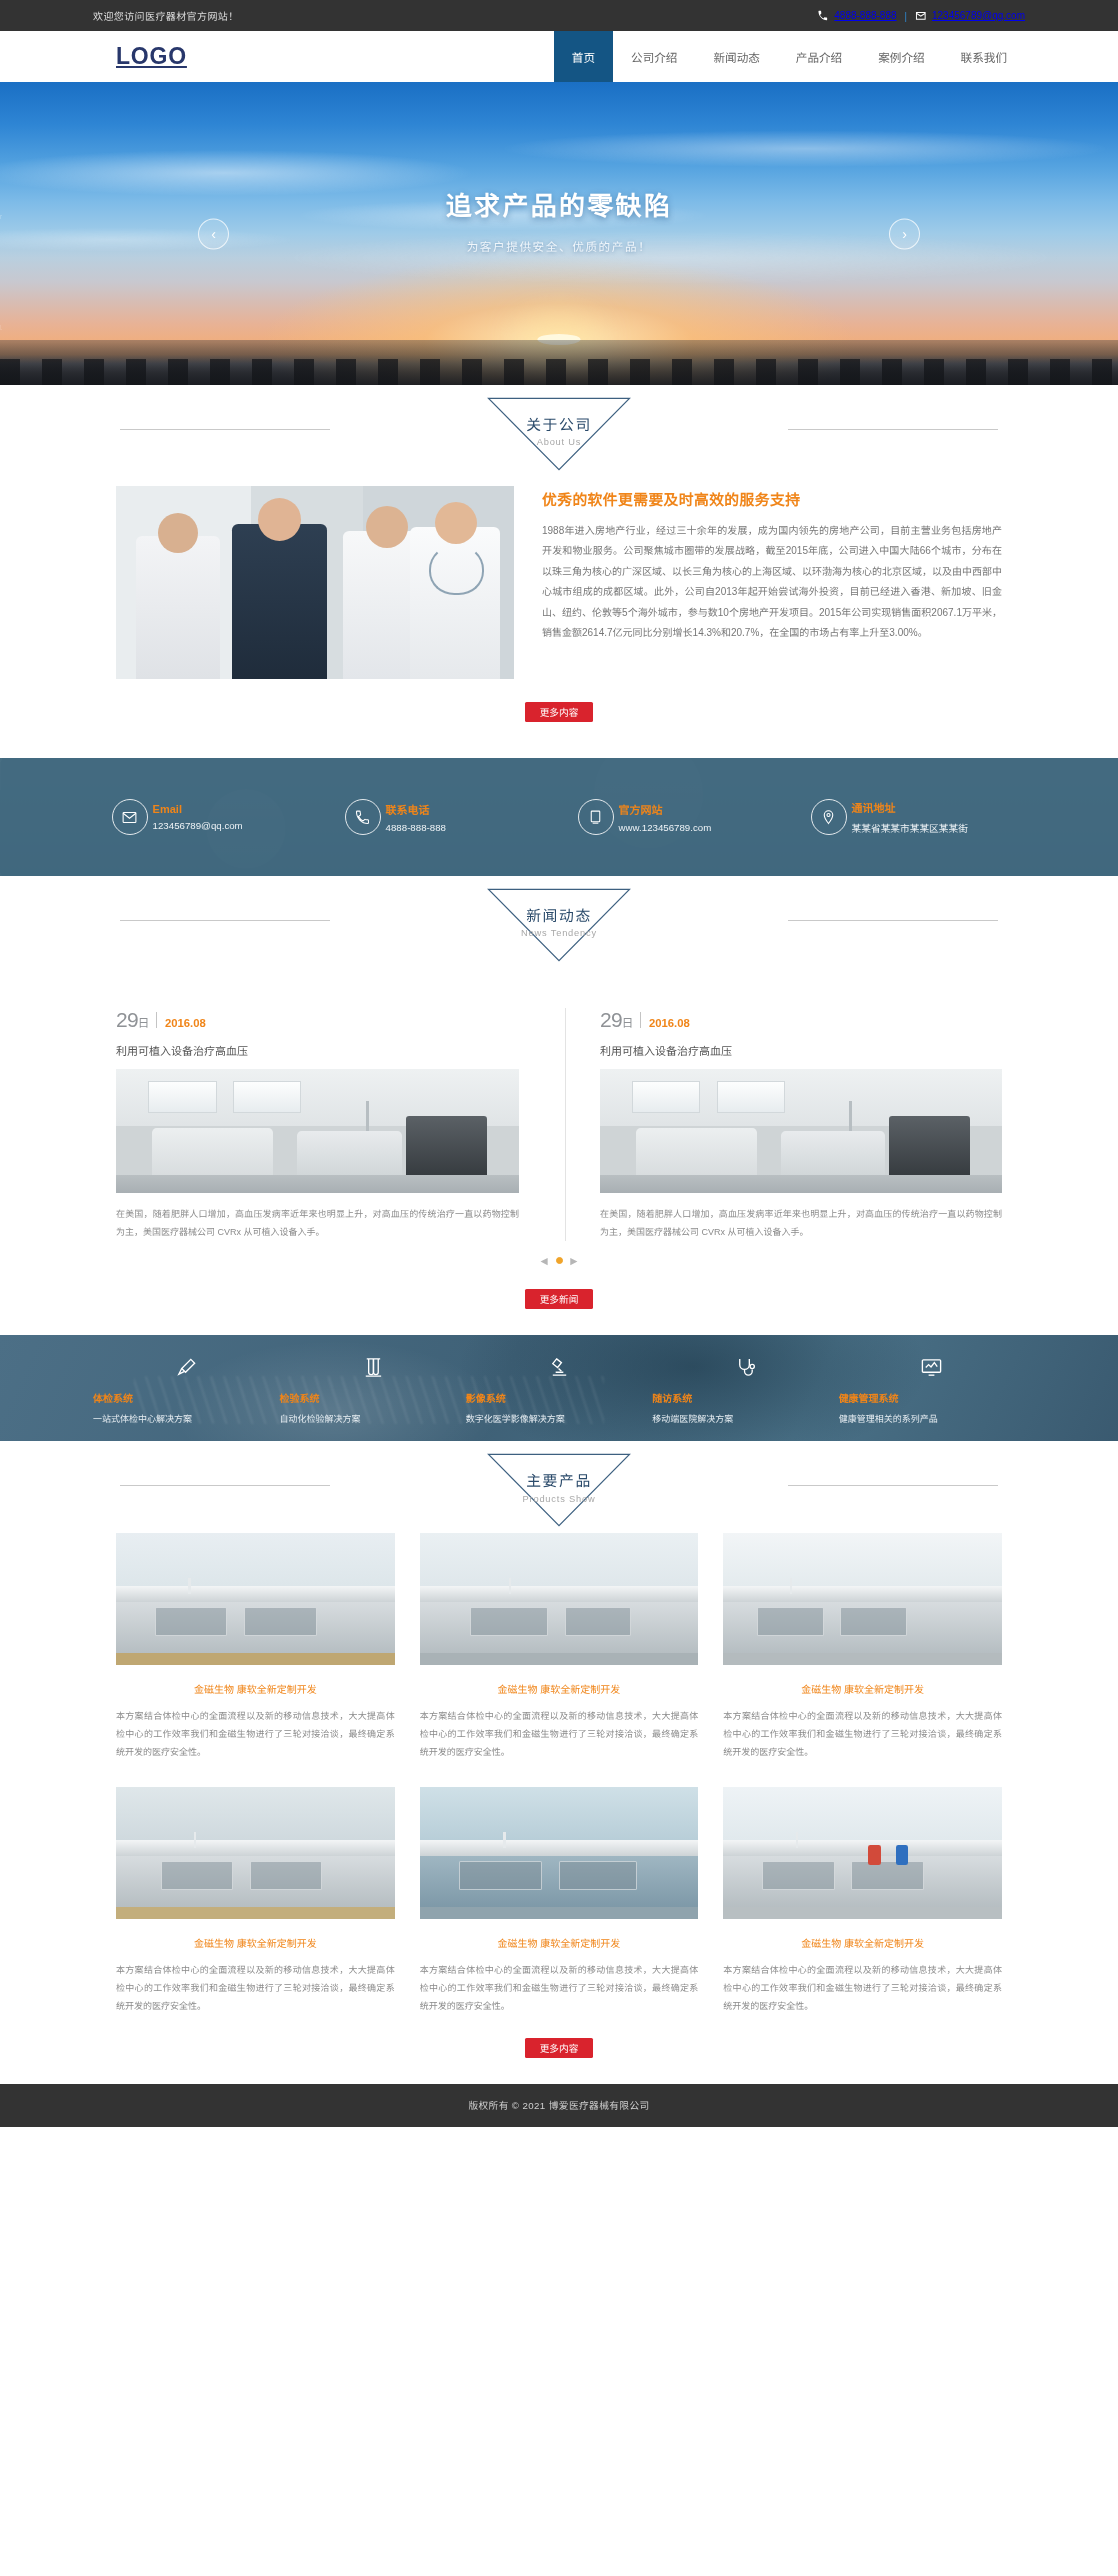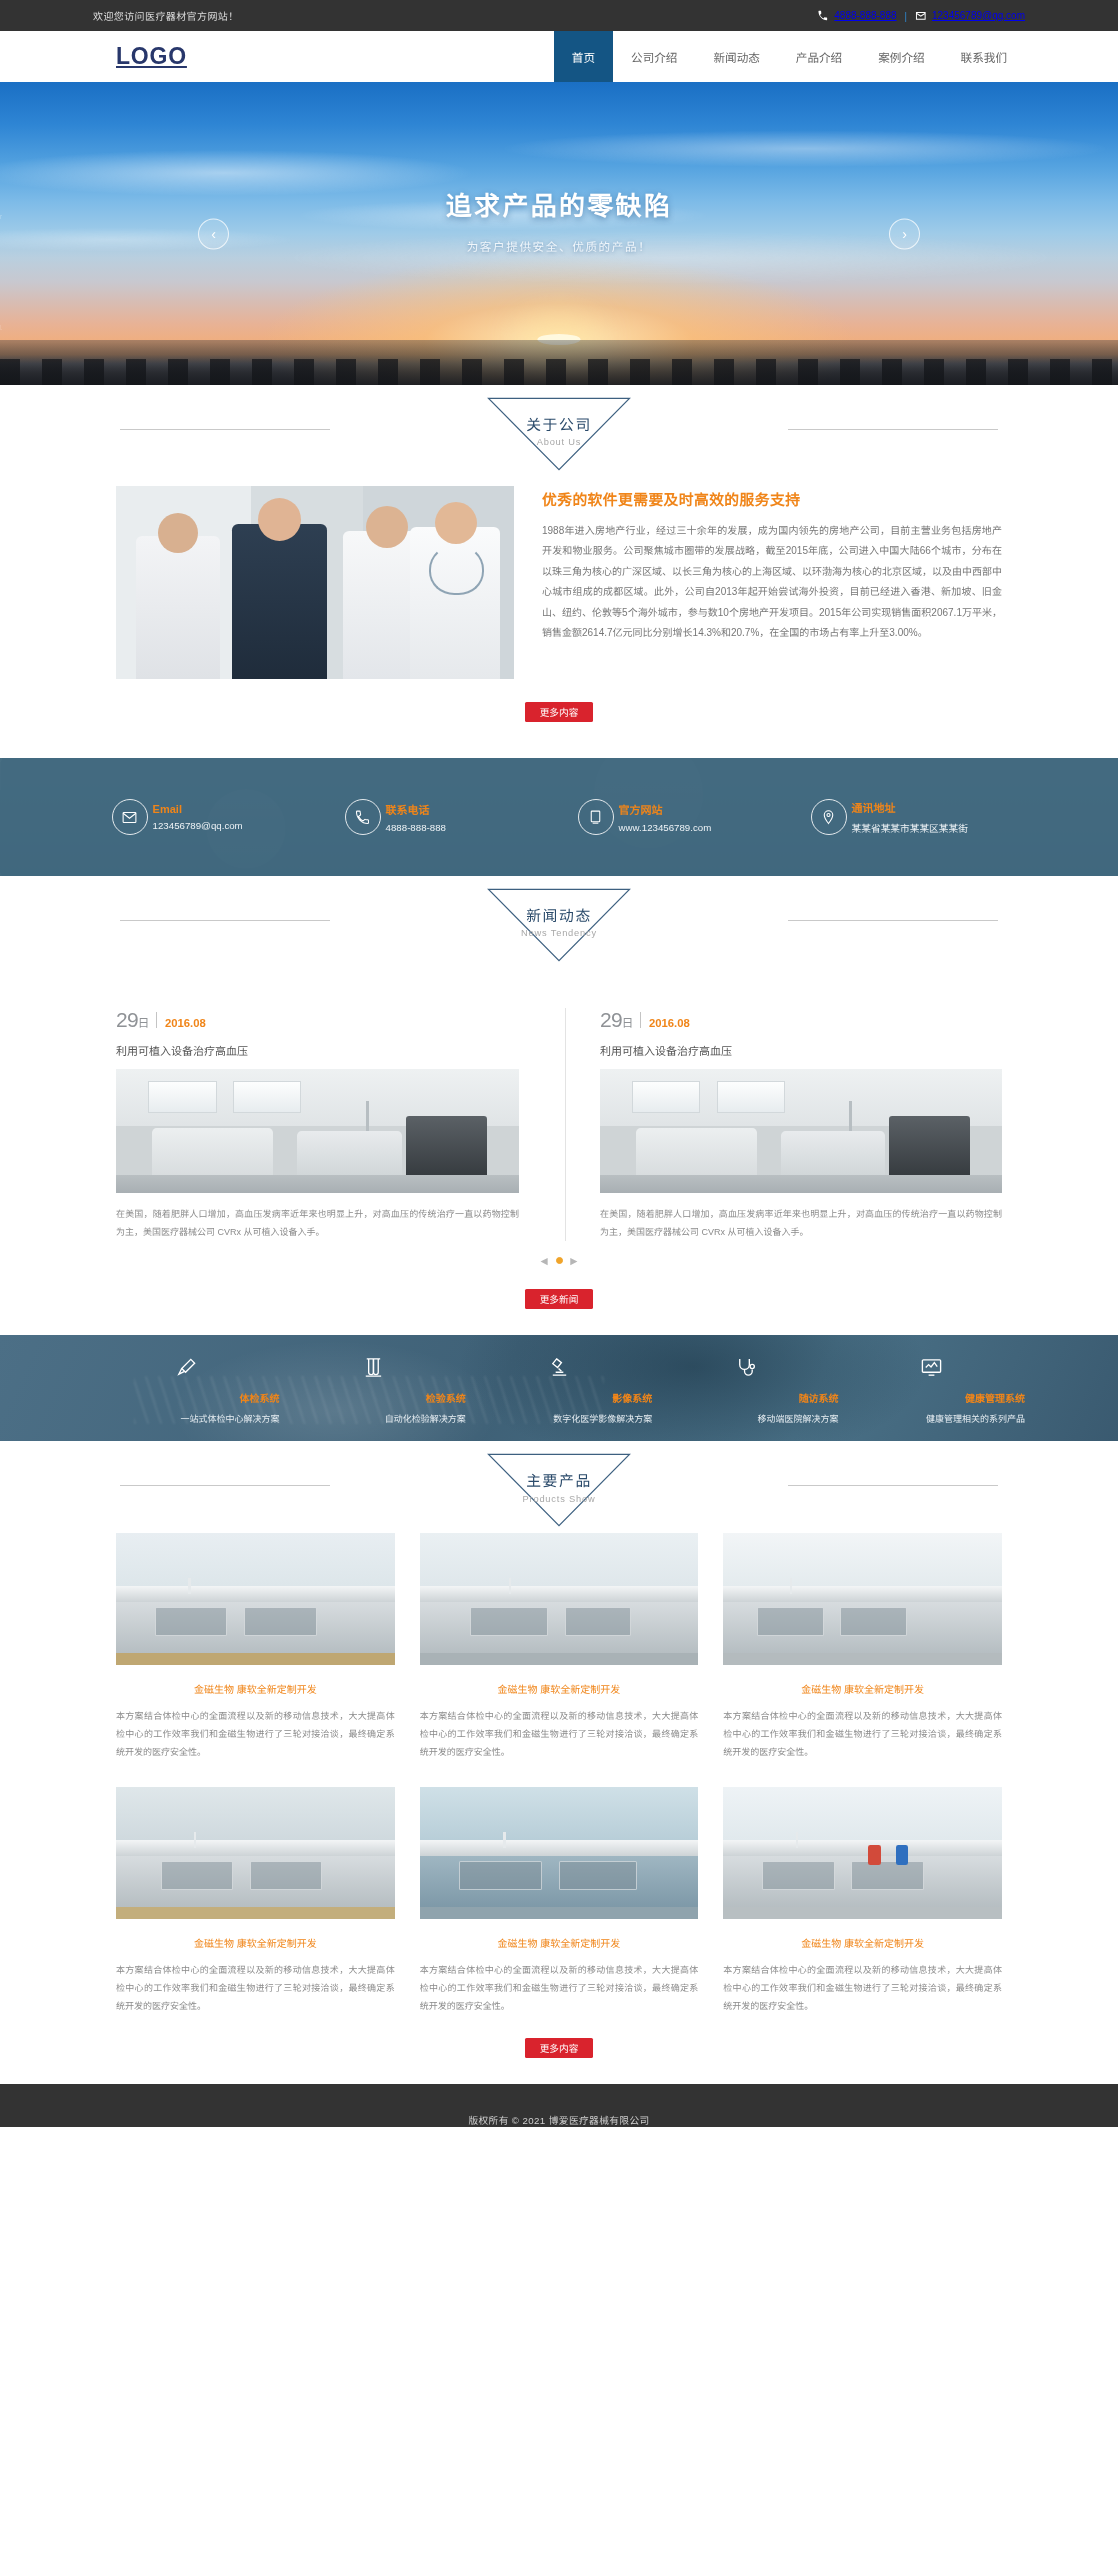--- a/index.html
+++ b/index.html
@@ -181,21 +181,21 @@
   .systems { position:relative; height:106px; overflow:hidden; background:#446378; }
   .sys-bg { position:absolute; inset:0;
     background:
       radial-gradient(ellipse 233px 101px at 30% 72%, rgba(255,255,255,.13), transparent 70%),
       radial-gradient(ellipse 326px 140px at 62% 30%, rgba(20,45,62,.5), transparent 72%),
       linear-gradient(115deg,#4c6f86 0%, #3f6177 45%, #4a7187 72%, #3a5a70 100%); }
   .sys-bg::after { content:""; position:absolute; left:12%; top:38%; width:42%; height:46%;
     background:repeating-linear-gradient(72deg, rgba(255,255,255,.08) 0 2.3px, transparent 2.3px 12.4px);
     filter:blur(0.8px); }
   .systems .wrap { position:relative; z-index:3; height:106px; display:flex; align-items:center; }
-  .sys-item { flex:1; text-align:right; }
+  .sys-item { flex:1; text-align:left; }
   .sys-ico { height:31px; display:flex; align-items:center; justify-content:center; }
   .sys-ico svg { width:23px; height:23px; fill:none; stroke:#ffffff; stroke-width:1.4; }
   .sys-name { font-size:10px; color:#f08519; font-weight:bold; margin-top:7.8px; }
   .sys-desc { font-size:9px; color:#e6edf2; margin-top:7px; }
 
   
   .products { padding-bottom:26.4px; }
   .prod-grid { display:flex; flex-wrap:wrap; gap:26.4px 25px; padding:4.7px 23px 0; }
   .prod-card { width:calc((100% - 50px)/3); }
   .prod-img { height:132px; position:relative; overflow:hidden; }
@@ -219,21 +219,21 @@
   .pv5 .backWall { background:linear-gradient(#cfe0e7,#b8ced8); }
   .pv5 .benchBody { background:linear-gradient(#9fb6c2,#7e99a8); }
   .pv5 .floorP { background:#8fa3ad; }
   .pv6 .backWall { background:linear-gradient(#eef3f6,#e1e9ed); }
   .pv6 .floorP { background:#b8bfc2; }
   .pv6 .acc { position:absolute; top:44%; width:12.4px; height:20px; border-radius:2.3px; }
   .prod-title { font-size:10px; color:#f08519; text-align:center; margin-top:15.5px; }
   .prod-desc { font-size:9px; line-height:2.0; color:#8b8b8b; margin-top:11px; text-align:justify; }
 
   
-  .footer { background:#333333; height:43px; display:flex; align-items:flex-end; justify-content:center; }
+  .footer { background:#333333; height:43px; display:flex; align-items:center; justify-content:center; }
   .footer-text { color:#cfcfcf; font-size:9.7px; letter-spacing:0.4px; }
 </style>
 </head>
 <body>
 
 <div class="topbar">
   <div class="wrap">
     <div class="topbar-left">欢迎您访问医疗器材官方网站！</div>
     <div class="topbar-right">
       <a class="tb-item" href="#">

